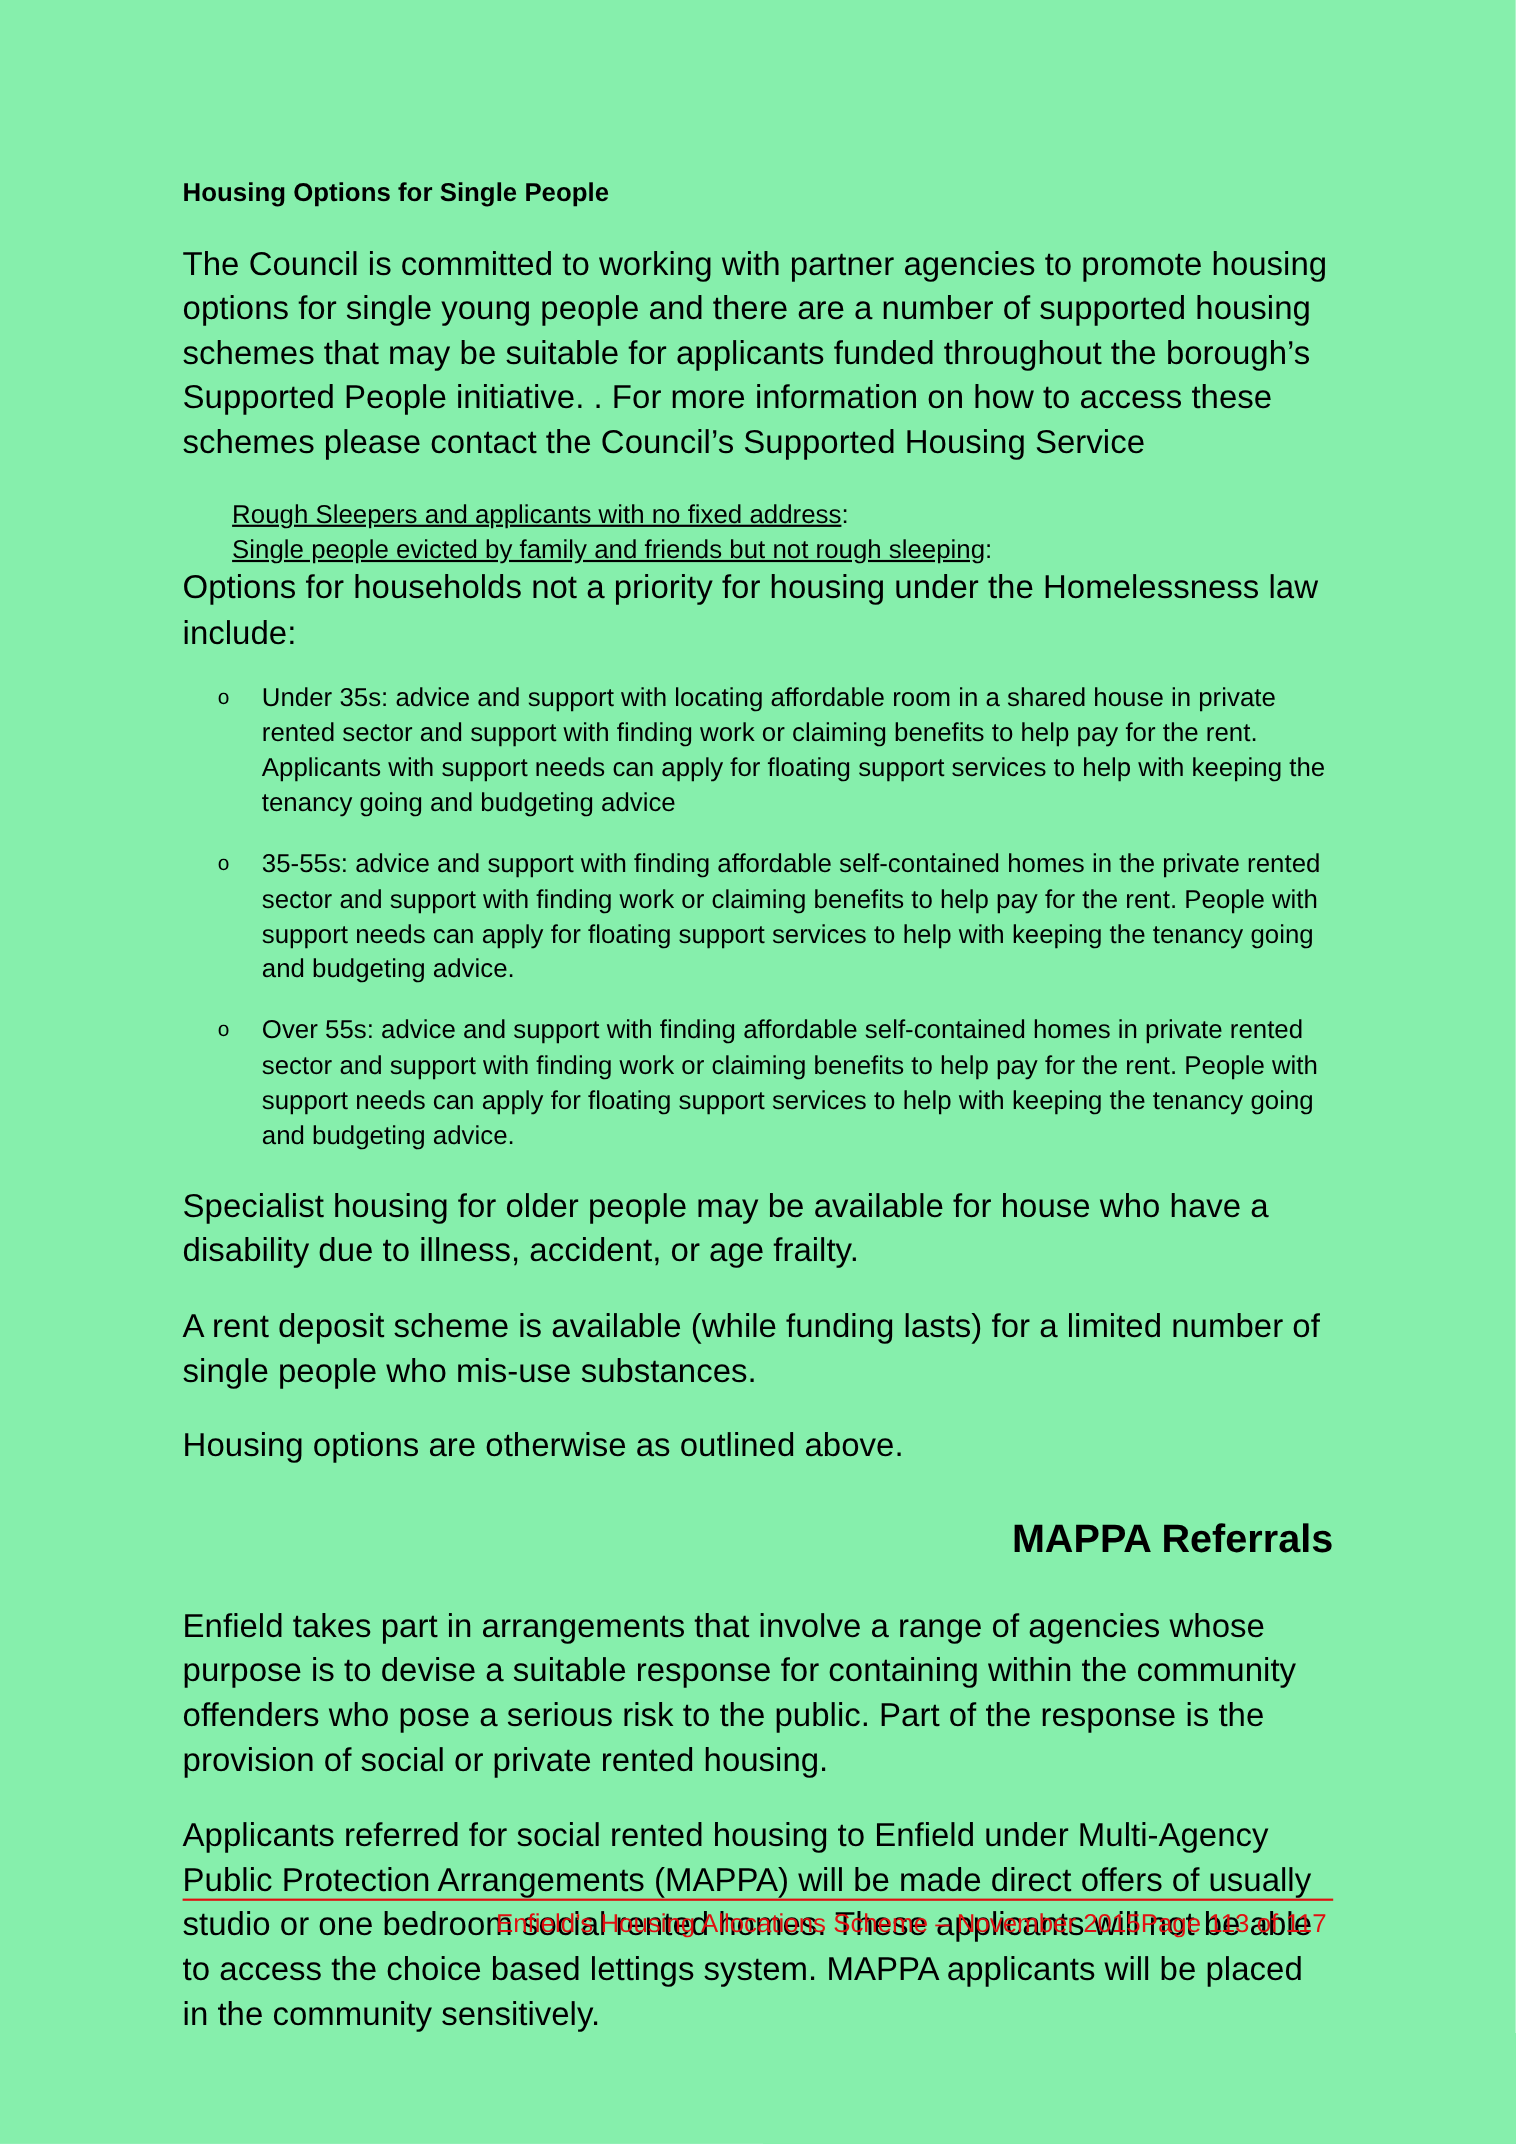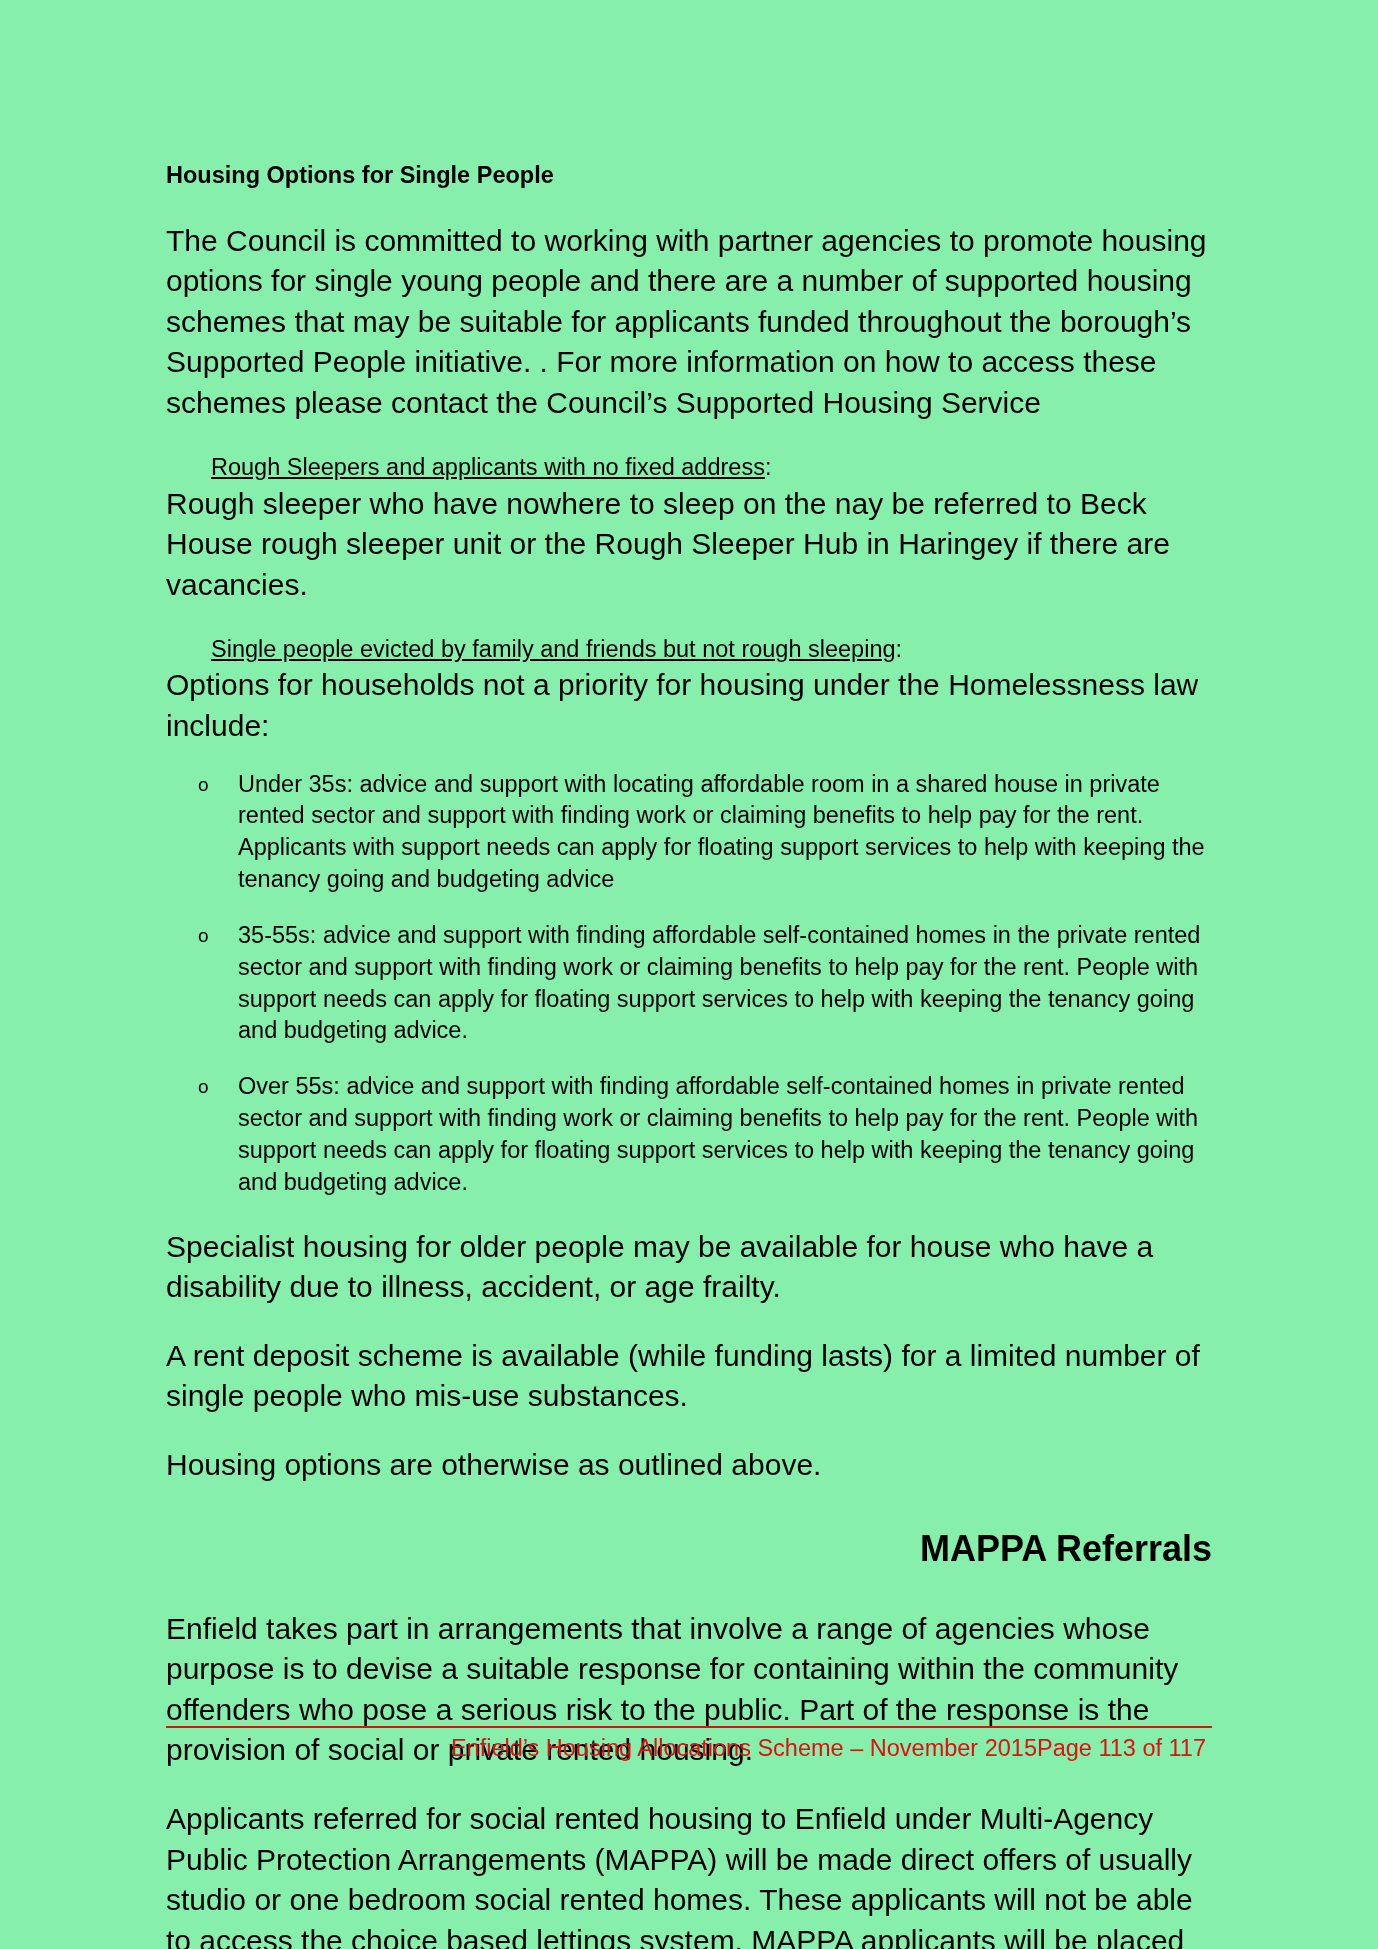--- a/index.html
+++ b/index.html
@@ -101,21 +101,20 @@
 
 <div class="page">
 
   <div class="content">
 
     <h1 class="section-heading">Housing Options for Single People</h1>
 
     <p class="para">The Council is committed to working with partner agencies to promote housing options for single young people and there are a number of supported housing schemes that may be suitable for applicants funded throughout the borough’s Supported People initiative. . For more information on how to access these schemes please contact the Council’s Supported Housing Service</p>
 
     <p class="underline-head"><span class="u">Rough Sleepers and applicants with no fixed address</span><span>:</span></p>
-    <p class="para">Rough sleeper who have nowhere to sleep on the nay be referred to Beck House rough sleeper unit or the Rough Sleeper Hub in Haringey if there are vacancies.</p>
 
     <p class="underline-head"><span class="u">Single people evicted by family and friends but not rough sleeping</span><span>:</span></p>
     <p class="para tight">Options for households not a priority for housing under the Homelessness law include:</p>
 
     <ul class="bullets">
       <li>
         <span class="marker">o</span>
         <span>Under 35s:  advice and support with locating affordable room in a shared house in private rented sector and support with finding work or claiming benefits to help pay for the rent.  Applicants with support needs can apply for floating support services to help with keeping the tenancy going and budgeting advice</span>
       </li>
       <li>

